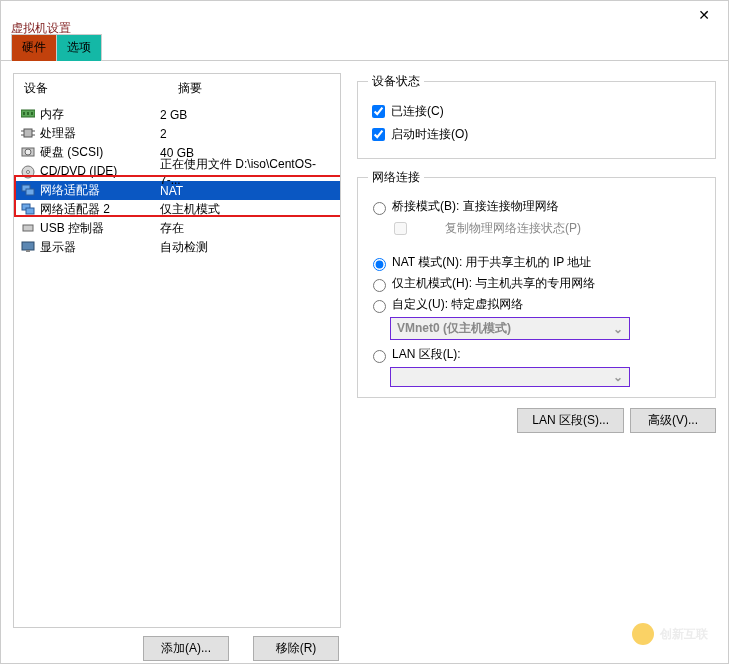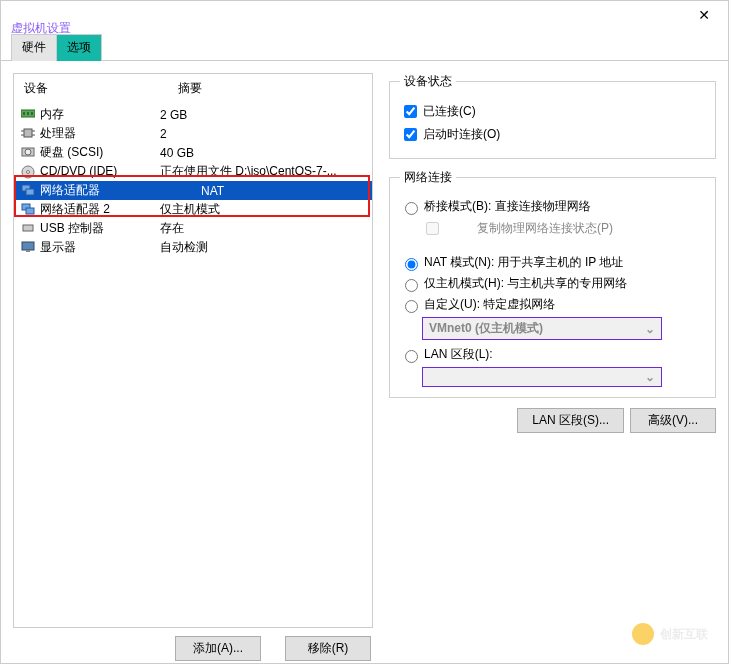--- a/index.html
+++ b/index.html
@@ -1,34 +1,34 @@
 <!DOCTYPE html>
 <html><head>
 <meta charset="utf-8">
 <style>
 * { box-sizing: border-box; font-family: "Microsoft YaHei", "Segoe UI", Tahoma, sans-serif; font-size: 12px; }
 body { margin: 0; background: #fff; width: 729px; height: 664px; position: relative; border: 1px solid #ccc; }
 .titlebar { height: 28px; display: flex; align-items: center; padding: 0 4px 0 10px; }
-.titlebar .title { flex: 1; color: #8b5cf6; margin-top: 26px; }
+.titlebar .title { flex: 1; color: #7f1d1d; margin-top: 26px; }
 .titlebar .close { width: 40px; height: 28px; display: flex; align-items: center; justify-content: center; font-size: 14px; color: #000; }
 .tabs { display: flex; border-bottom: 1px solid #ccc; padding-left: 10px; margin-top: 4px; }
 .tab { padding: 4px 10px 5px; border: 1px solid #ccc; border-bottom: none; background: #fff; margin-right: -1px; position: relative; top: 1px; color: #000; }
-.tab.active { background: #e5e5e5; z-index: 2; }
+.tab.active { background: #c2410c; z-index: 2; }
 .tab:not(.active) { background: #14b8a6; }
 .content { display: flex; padding: 12px 12px 0 12px; gap: 12px; height: 600px; }
-.left { width: 360px; display: flex; flex-direction: column; }
+.left { width: 328px; display: flex; flex-direction: column; }
 .device-box { border: 1px solid #ccc; flex: 1; position: relative; overflow: hidden; }
 .dev-header { display: flex; padding: 6px 6px 8px; color: #000; }
 .dev-header .c1 { width: 158px; padding-left: 4px; }
 .dev-header .c2 { flex: 1; }
 .dev-row { display: flex; align-items: center; padding: 2px 6px; height: 19px; color: #000; }
 .dev-row .icon { width: 16px; height: 16px; display: inline-flex; align-items: center; justify-content: center; margin-right: 4px; }
 .dev-row .c1 { width: 140px; display: flex; align-items: flex-start; }
 .dev-row .c2 { flex: 1; }
-.dev-row.selected { background: #0a57c2; color: #fff; gap: 41px; }
+.dev-row.selected { background: #0a57c2; color: #fff; }
 .red-box { position: absolute; border: 2px solid #e21b1b; pointer-events: none; }
 .left-btns { display: flex; justify-content: flex-end; gap: 24px; padding: 8px 2px 0; }
 .btn { border: 1px solid #adadad; background: #e1e1e1; padding: 3px 14px; color: #000; min-width: 86px; text-align: center; }
 .right { flex: 1; padding-left: 4px; }
 fieldset { border: 1px solid #d0d0d0; margin: 0 0 10px 0; padding: 8px 10px 10px; }
 legend { padding: 0 4px; color: #000; }
 .chk, .rad { display: flex; align-items: center; margin: 4px 0; color: #000; }
 .chk input, .rad input { margin-right: 6px; }
 .sub { margin-left: 22px; }
 .combo { display: flex; align-items: center; background: #f0f0f0; border: 1px solid #6d28d9; padding: 2px 6px; margin-left: 22px; width: 240px; color: #777; font-weight: bold; }

